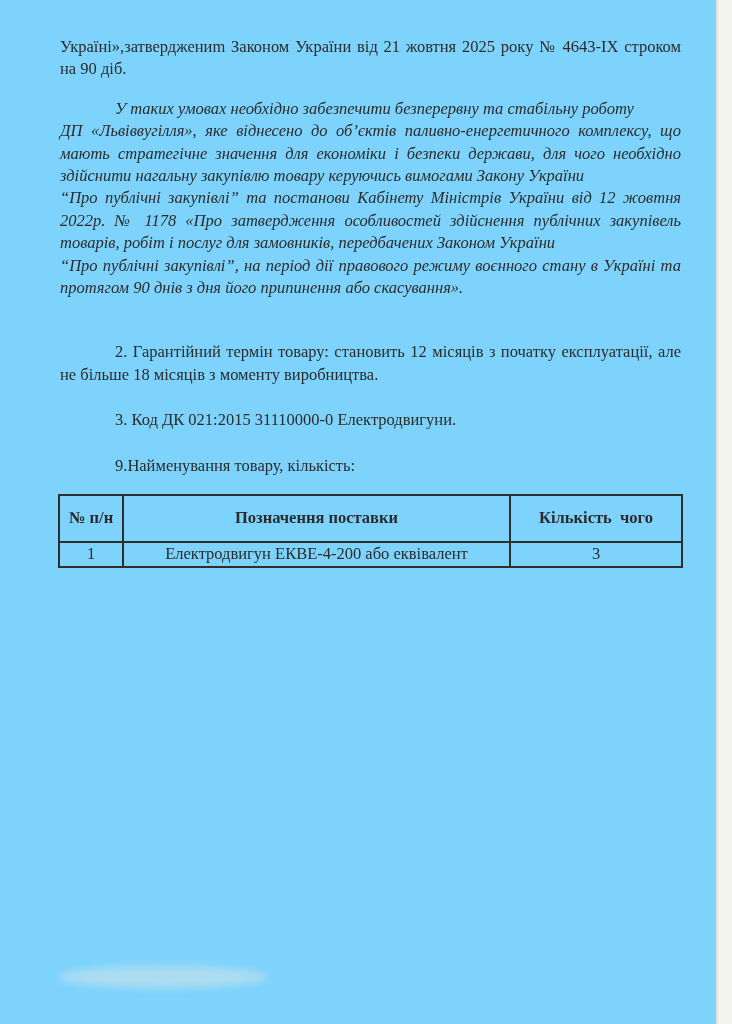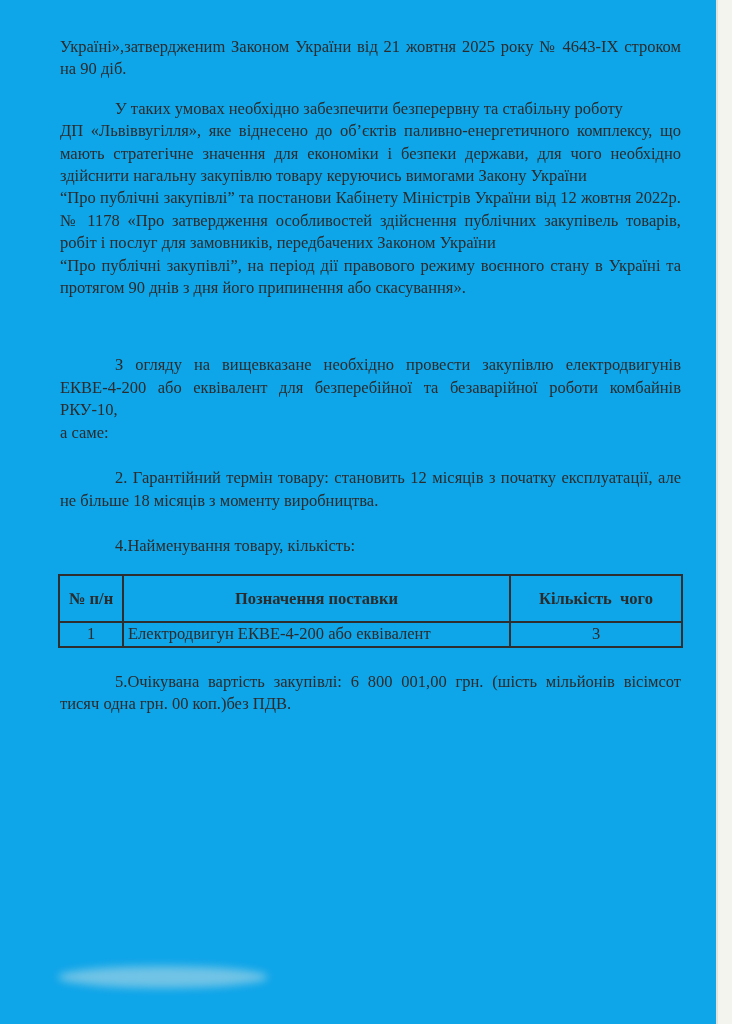--- a/index.html
+++ b/index.html
@@ -7,21 +7,21 @@
   body {
     font-family: "Liberation Serif", "DejaVu Serif", serif;
     background: #fdfdf9;
     color: #2b2b2b;
     position: relative;
     overflow: hidden;
   }
   .page {
     position: absolute;
     inset: 0;
-    background: #0ea5e9;
+    background: #7dd3fc;
   }
   .scan-edge-right {
     position: absolute;
     top: 0; right: 0;
     width: 16px; height: 1024px;
     background: #f4f4ee;
     border-left: 2px solid #e3e2da;
   }
   .scan-smudge-1 {
     position: absolute;
@@ -49,21 +49,21 @@
     font-size: 16.5px;
     line-height: 22.4px;
     text-align: justify;
   }
   .para {
     white-space: pre-line;
     text-align: justify;
   }
   .indent { text-indent: 55px; }
   .p-continuation { margin-bottom: 17px; }
-  .p-context      { margin-bottom: 55px; }
+  .p-context      { margin-bottom: 42px; font-style: italic; }
   .p-intro        { margin-bottom: 0; }
   .item           { margin-top: 23px; }
   .item-first     { margin-top: 13px; }
 
   table.goods {
     border-collapse: collapse;
     table-layout: fixed;
     width: 623px;
     margin-left: -2px;
     margin-top: 17px;
@@ -81,45 +81,44 @@
     padding: 2px 4px;
     vertical-align: middle;
     white-space: pre;
   }
   table.goods td {
     height: 21px;
     padding: 0 4px;
     vertical-align: middle;
   }
   td.cell-num   { text-align: center; }
-  td.cell-name  { text-align: left; padding-left: 9px; }
+  td.cell-name  { text-align: center; padding-left: 9px; }
   td.cell-qty   { text-align: center; }
 </style>
 </head>
 <body>
 
 <div class="page">
 
   <div class="doc">
 
     <div class="para p-continuation">Україні»,затверджениm Законом України від 21 жовтня 2025 року № 4643-ІХ строком на 90 діб.</div>
 
     <div class="para indent p-context">У таких умовах необхідно забезпечити безперервну та стабільну роботу
 ДП «Львіввугілля», яке віднесено до об’єктів паливно-енергетичного комплексу, що мають стратегічне значення для економіки і безпеки держави, для чого необхідно здійснити нагальну закупівлю товару керуючись вимогами Закону України
 “Про публічні закупівлі” та постанови Кабінету Міністрів України від 12 жовтня 2022р. № 1178 «Про затвердження особливостей здійснення публічних закупівель товарів, робіт і послуг для замовників, передбачених Законом України
 “Про публічні закупівлі”, на період дії правового режиму воєнного стану в Україні та протягом 90 днів з дня його припинення або скасування».</div>
 
-    <div class="para indent p-intro">З огляду на вищевказане необхідно провести закупівлю електродвигунів ЕКВЕ-4-200 або еквівалент для безперебійної та безаварійної роботи комбайнів РКУ-10,
-а саме:</div>
 
 
     <div class="para indent item">2. Гарантійний термін товару: становить 12 місяців з початку експлуатації, але не більше 18 місяців з моменту виробництва.</div>
 
+    <div class="para indent item">3. Код ДК 021:2015 31110000-0 Електродвигуни.</div>
 
-    <div class="para indent item">4.Найменування товару, кількість:</div>
+    <div class="para indent item">9.Найменування товару, кількість:</div>
 
     <table class="goods">
       <colgroup>
         <col style="width:64px">
         <col style="width:387px">
         <col style="width:172px">
       </colgroup>
       <thead>
         <tr>
           <th>№ п/н</th>
@@ -129,21 +128,20 @@
       </thead>
       <tbody>
         <tr>
           <td class="cell-num">1</td>
           <td class="cell-name">Електродвигун ЕКВЕ-4-200 або еквівалент</td>
           <td class="cell-qty">3</td>
         </tr>
       </tbody>
     </table>
 
-    <div class="para indent item">5.Очікувана вартість закупівлі:  6 800 001,00 грн. (шість мільйонів вісімсот тисяч одна грн. 00 коп.)без  ПДВ.</div>
 
 
 
 
   </div>
 
   <div class="scan-smudge-1"></div>
   <div class="scan-smudge-2"></div>
   <div class="scan-edge-right"></div>
 

